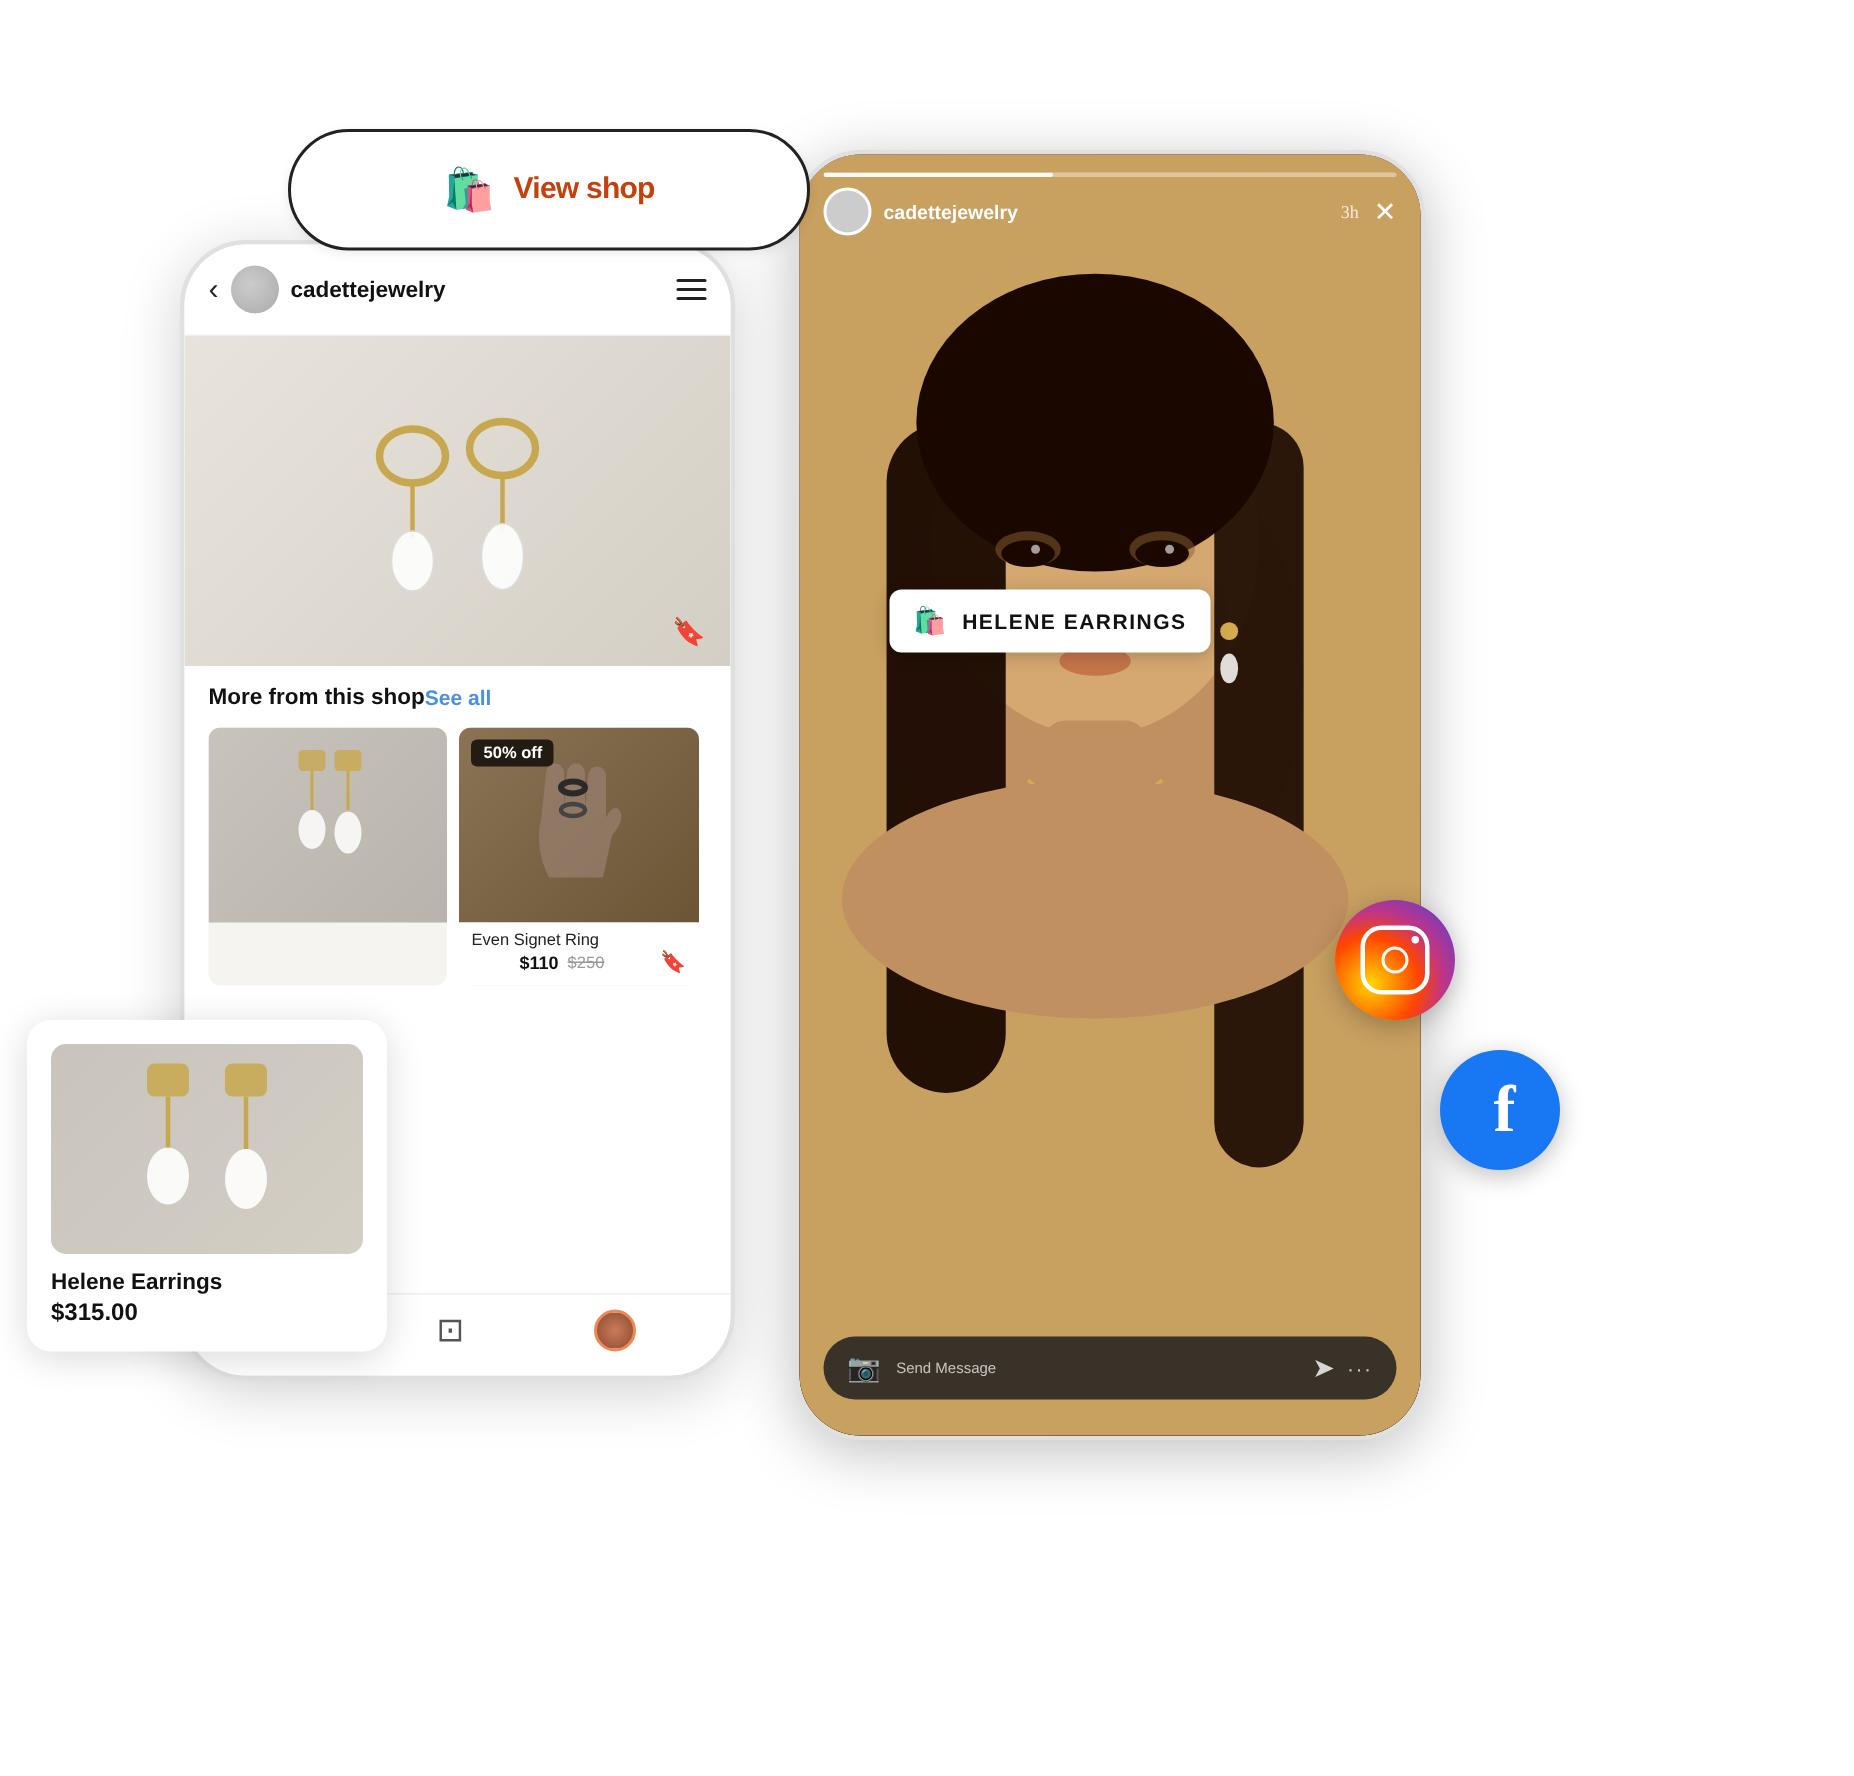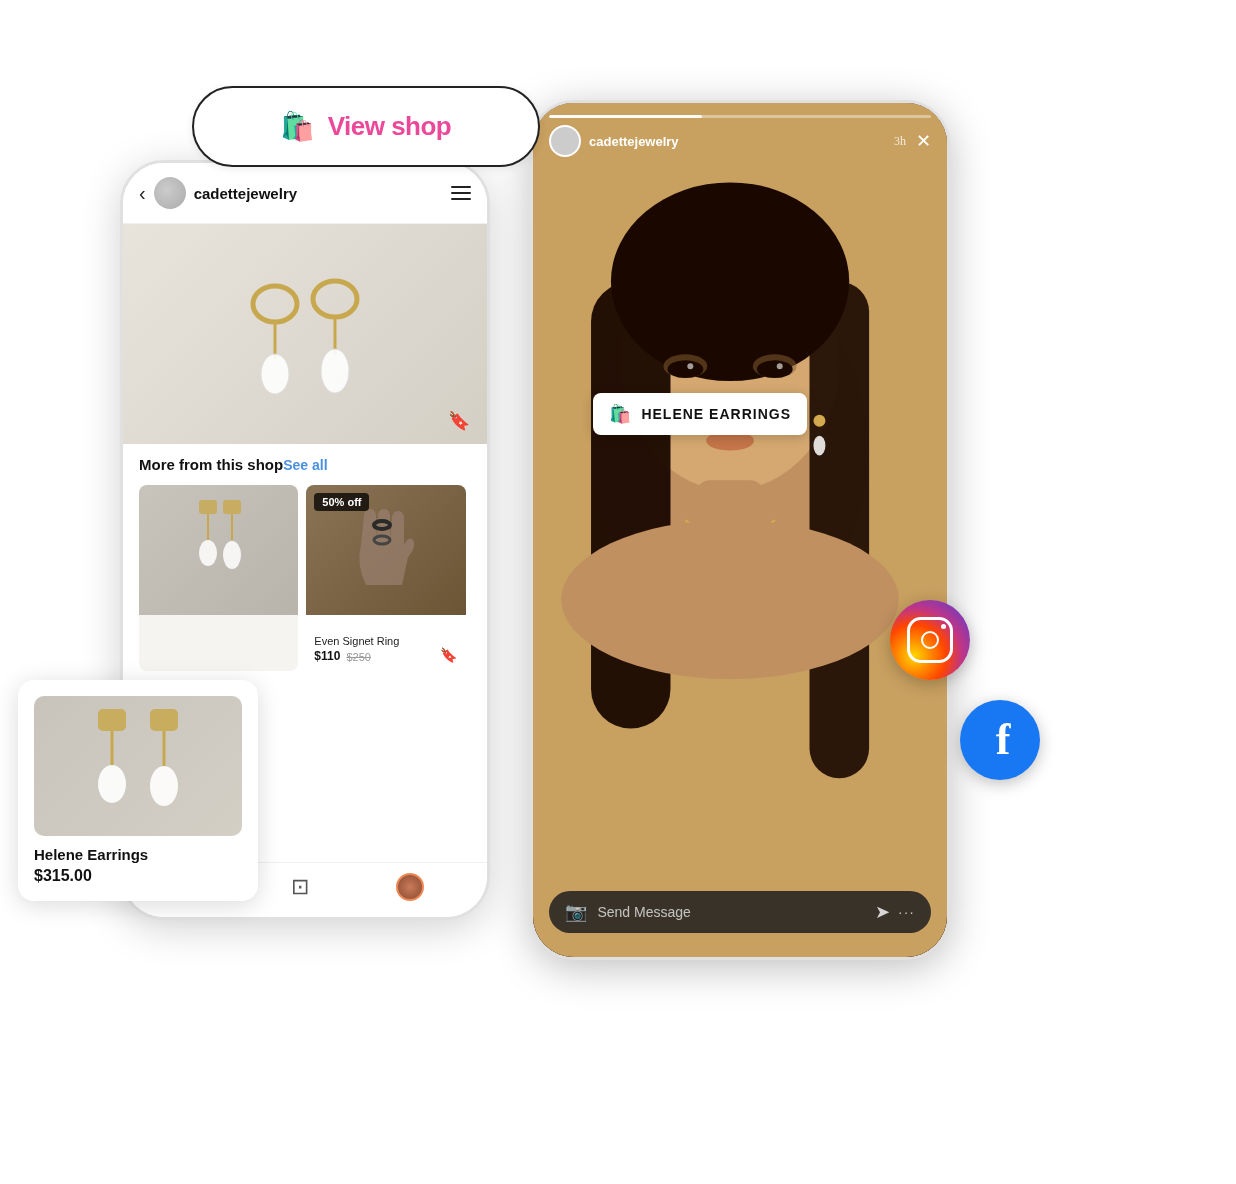--- a/index.html
+++ b/index.html
@@ -34,23 +34,23 @@
       justify-content: center;
       gap: 12px;
       box-shadow: 0 2px 8px rgba(0,0,0,0.08);
       cursor: pointer;
       z-index: 10;
     }
     .view-shop-btn .shop-icon {
       font-size: 28px;
     }
     .view-shop-btn .shop-label {
-      font-size: 26px;
+      font-size: 20px;
       font-weight: 700;
-      color: #ec4899;
+      color: #c2410c;
       letter-spacing: -0.5px;
     }
 
     
     .phone-left {
       position: absolute;
       top: 160px;
       left: 120px;
       width: 370px;
       height: 760px;
@@ -231,32 +231,33 @@
       top: 8px;
       left: 8px;
       background: rgba(0,0,0,0.75);
       color: #fff;
       font-size: 11px;
       font-weight: 600;
       padding: 3px 8px;
       border-radius: 4px;
     }
     .shop-item-info {
-      padding: 20px 8px 8px;
+      padding: 6px 8px 8px;
       background: #fff;
     }
     .shop-item-name {
       font-size: 11px;
       color: #222;
       margin-bottom: 2px;
     }
     .shop-item-price-row {
       display: flex;
-      align-items: flex-end;
+      align-items: center;
       gap: 6px;
+      margin-left: 32px;
     }
     .shop-item-price {
       font-size: 12px;
       font-weight: 600;
       color: #111;
     }
     .shop-item-original {
       font-size: 11px;
       color: #999;
       text-decoration: line-through;
@@ -446,21 +447,21 @@
       border-radius: 30px;
       padding: 10px 16px;
     }
     .story-camera {
       font-size: 18px;
       color: rgba(255,255,255,0.8);
       margin-right: 10px;
     }
     .story-message {
       color: rgba(255,255,255,0.7);
-      font-size: 14px;
+      font-size: 10px;
       flex: 1;
     }
     .story-send {
       font-size: 18px;
       color: rgba(255,255,255,0.8);
       margin-left: 8px;
     }
     .story-more {
       font-size: 14px;
       color: rgba(255,255,255,0.7);

